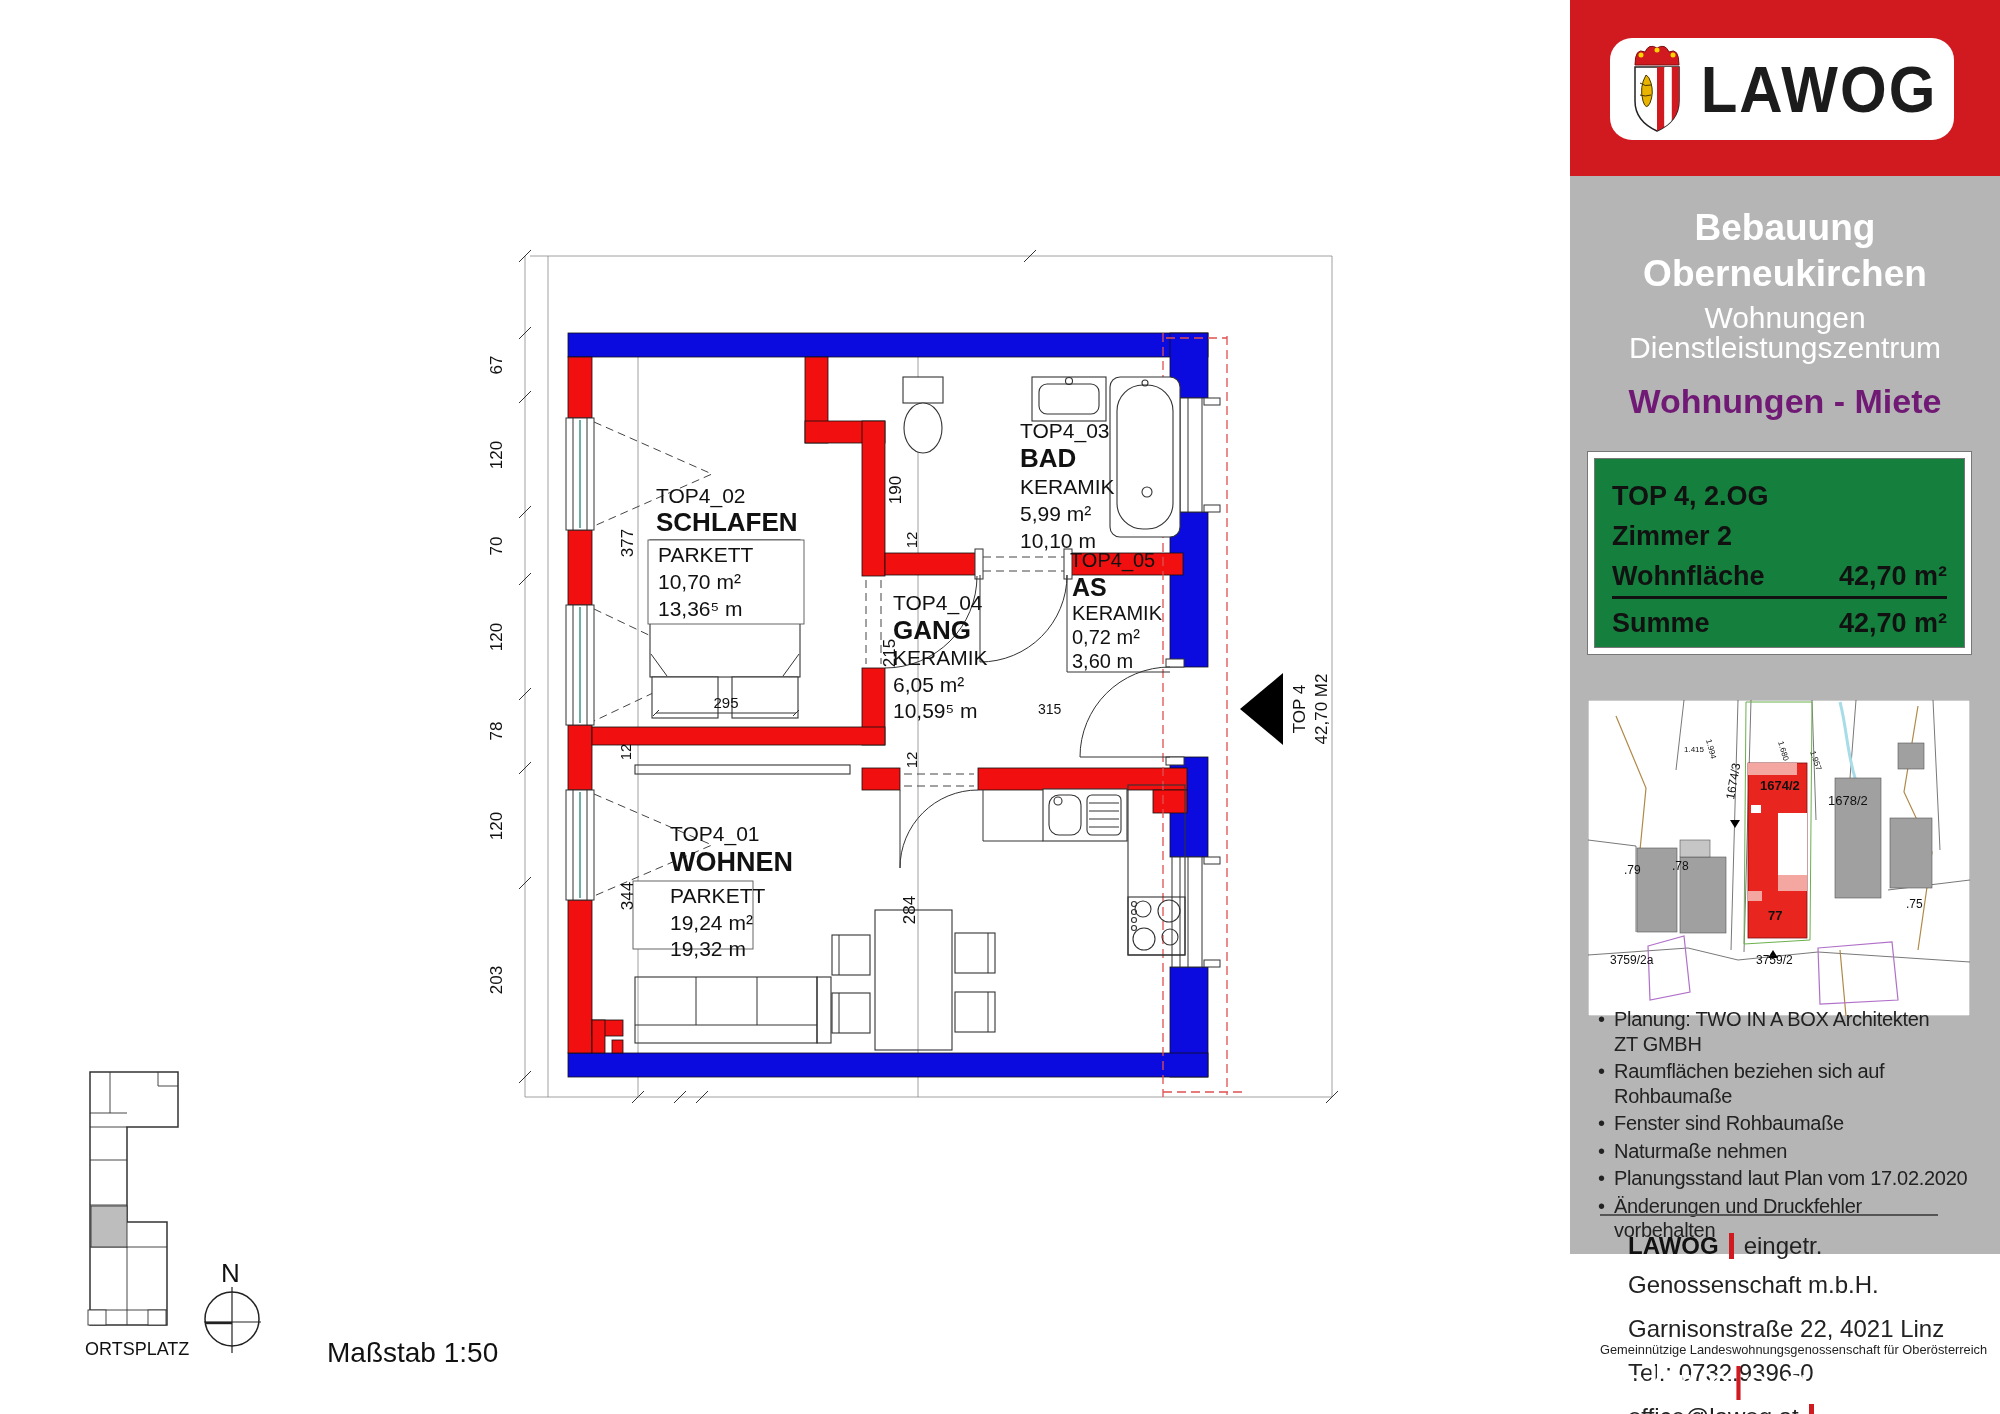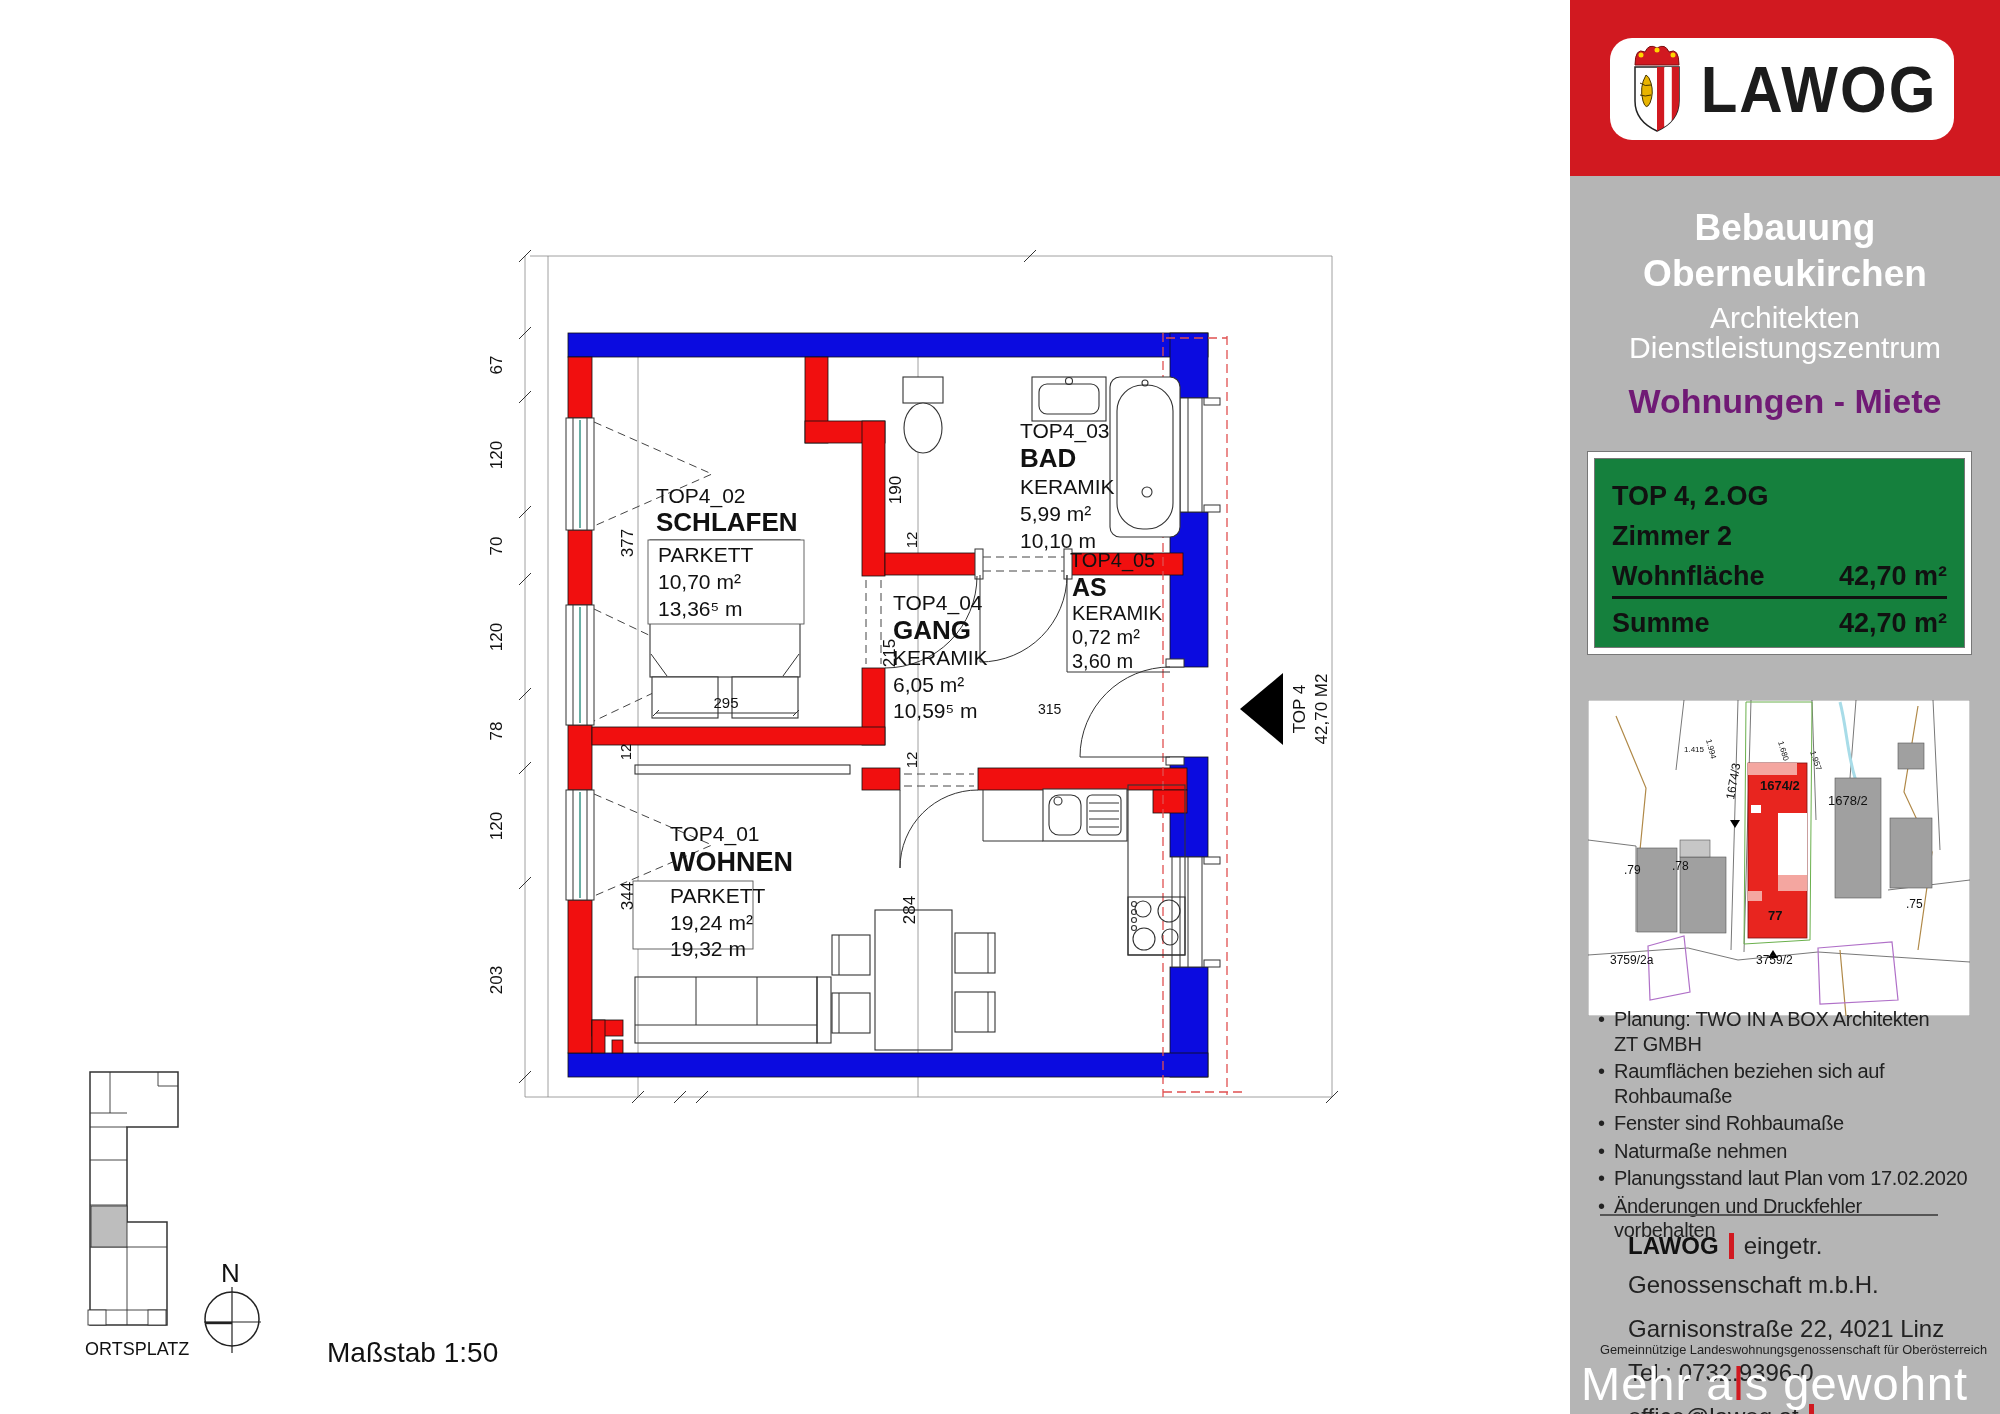--- a/index.html
+++ b/index.html
@@ -21,21 +21,21 @@
   .lblbox{fill:#fff;stroke:#555;stroke-width:.9;}
   .t20{font-size:20px;} .t21{font-size:21px;} .t25b{font-size:25px;font-weight:bold;}
   .t26b{font-size:26px;font-weight:bold;} .t27b{font-size:27px;font-weight:bold;}
   .t17{font-size:17px;} .t14{font-size:14px;} .t15{font-size:15px;}
 
   
   .banner{position:absolute;left:1570px;top:0;width:430px;height:176px;background:#d11920;}
   .logo-box{position:absolute;left:40px;top:38px;width:344px;height:102px;background:#fff;
             border-radius:22px;display:flex;align-items:center;justify-content:center;gap:14px;}
   .brand{font-size:60px;font-weight:800;letter-spacing:2px;color:#1c1c1c;transform:scaleY(1.08);}
-  .sidebar{position:absolute;left:1570px;top:176px;width:430px;height:1238px;background:#b5b5b5;}
+  .sidebar{position:absolute;left:1570px;top:176px;width:430px;height:1078px;background:#b5b5b5;}
   .s-abs{position:absolute;left:0;width:430px;text-align:center;}
   .s-t{color:#fff;font-weight:bold;font-size:37px;line-height:44px;}
   .s-s{color:#fff;font-size:30px;line-height:36px;}
   .s-offer{color:#701a75;font-weight:bold;font-size:34px;}
   .infobox{position:absolute;left:18px;top:276px;width:335px;height:172px;background:#15803d;
            border:6px solid #fff;box-shadow:0 0 0 1px #777, inset 0 0 0 1px #777;
            padding:18px 18px 0 18px;}
   .infobox .ln{font-size:27px;font-weight:bold;color:#111;line-height:40px;}
   .irow{display:flex;justify-content:space-between;font-size:27px;font-weight:bold;line-height:40px;}
   .iunder{border-bottom:3px solid #111;margin-bottom:4px;text-align:right;}
@@ -344,21 +344,21 @@
           <path d="M13,40 Q18,44 24,42 M13,52 Q18,54 24,52" stroke="#443300" stroke-width="1" fill="none"></path>
         </g>
       </svg>
       <span class="brand">LAWOG</span>
     </div>
   </div>
 
   <div class="sidebar">
     <div class="s-abs s-t" style="top:30px">Bebauung</div>
     <div class="s-abs s-t" style="top:76px">Oberneukirchen</div>
-    <div class="s-abs s-s" style="top:124px">Architekten</div>
+    <div class="s-abs s-s" style="top:124px">Wohnungen</div>
     <div class="s-abs s-s" style="top:154px">Dienstleistungszentrum</div>
     <div class="s-abs s-offer" style="top:206px">Wohnungen - Miete</div>
 
     <div class="infobox">
       <div class="ln">TOP 4, 2.OG</div>
       <div class="ln">Zimmer 2</div>
       <div class="irow iunder">
         <span>Wohnfläche</span>
         <span>42,70 m²</span>
       </div>

